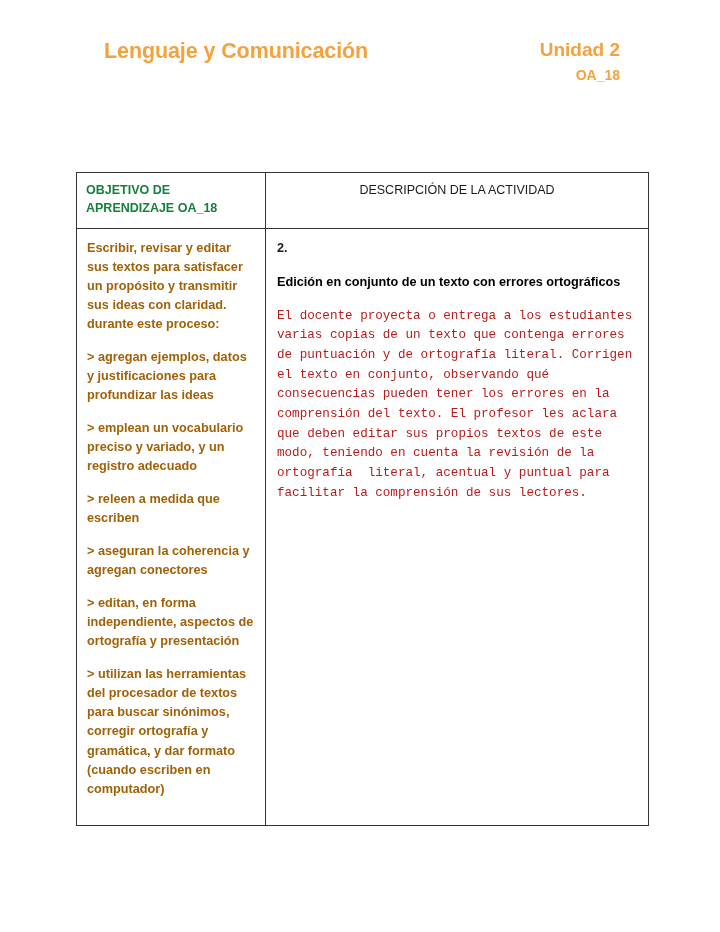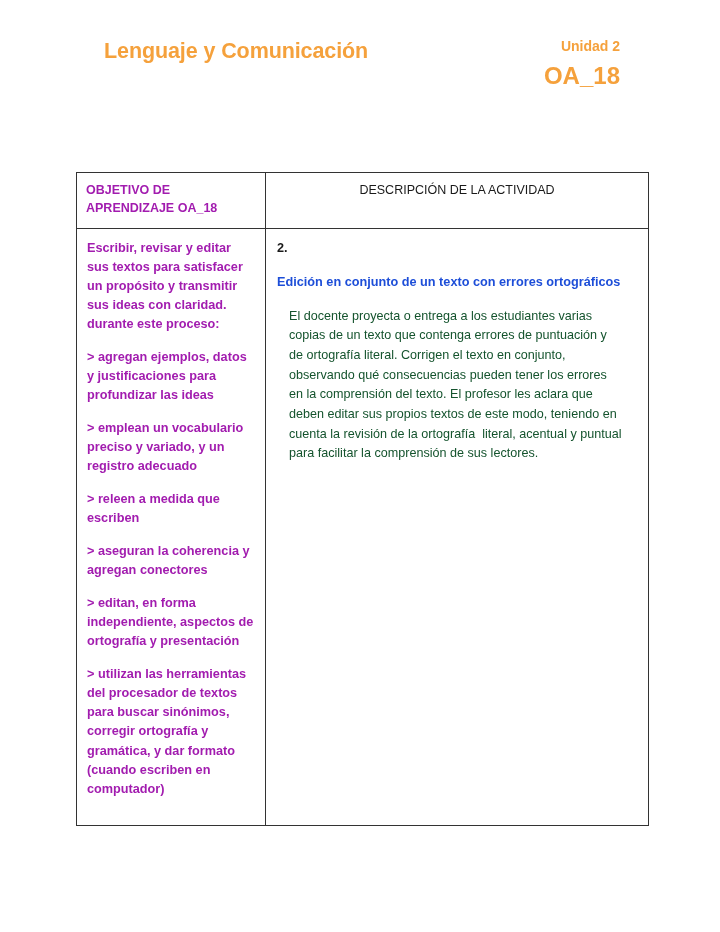--- a/index.html
+++ b/index.html
@@ -49,28 +49,28 @@
   }
   .grade-title {
     font-size: 18px;
     font-weight: bold;
     color: #1a1a1a;
     line-height: 1.32;
     white-space: nowrap;
     margin-top: 2px;
   }
   .unit-label {
-    font-size: 14px;
+    font-size: 19px;
     font-weight: bold;
     color: #F5A13C;
     line-height: 1.25;
     white-space: nowrap;
   }
   .oa-label {
-    font-size: 24px;
+    font-size: 14px;
     font-weight: bold;
     color: #F5A13C;
     line-height: 1.3;
     white-space: nowrap;
     margin-top: 4px;
   }
 
   
   .section-title {
     position: absolute;
@@ -99,39 +99,39 @@
     vertical-align: top;
     box-sizing: border-box;
   }
   .col-left  { width: 189px; }
   .col-right { width: 383px; }
 
   .th-left {
     padding: 9px 9px 10px 9px;
     font-size: 12.5px;
     font-weight: bold;
-    color: #a21caf;
+    color: #15803d;
     line-height: 1.42;
     height: 50px;
   }
   .th-right {
     padding: 9px 10px 10px 10px;
     font-size: 12.5px;
     font-weight: normal;
     color: #1a1a1a;
     text-align: center;
     line-height: 1.42;
     height: 50px;
   }
 
   .cell-left {
     padding: 10px 10px 12px 10px;
     font-size: 12.7px;
     font-weight: bold;
-    color: #a21caf;
+    color: #a16207;
     line-height: 1.5;
   }
   .cell-left p {
     margin: 0 0 14px 0;
   }
   .cell-left p:last-child {
     margin-bottom: 14px;
   }
 
   .cell-right {
@@ -143,29 +143,30 @@
   .act-number {
     margin: 0 0 15px 0;
     font-weight: bold;
     font-size: 12.7px;
     color: #1a1a1a;
   }
   .act-heading {
     margin: 8px 0 15px 0;
     font-weight: bold;
     font-size: 12.7px;
-    color: #1d4ed8;
+    color: #000000;
     line-height: 1.5;
   }
   .act-body {
-    margin: 12px;
+    margin: 0;
     font-size: 12.6px;
-    color: #14532d;
+    color: #b91c1c;
     line-height: 1.56;
     white-space: pre-wrap;
+    font-family: Liberation Mono, monospace;
   }
 </style>
 </head>
 <body>
 
 <div class="page">
 
   <div class="header">
     <div class="header-left">
       <div class="subject-title">Lenguaje y Comunicación</div>

